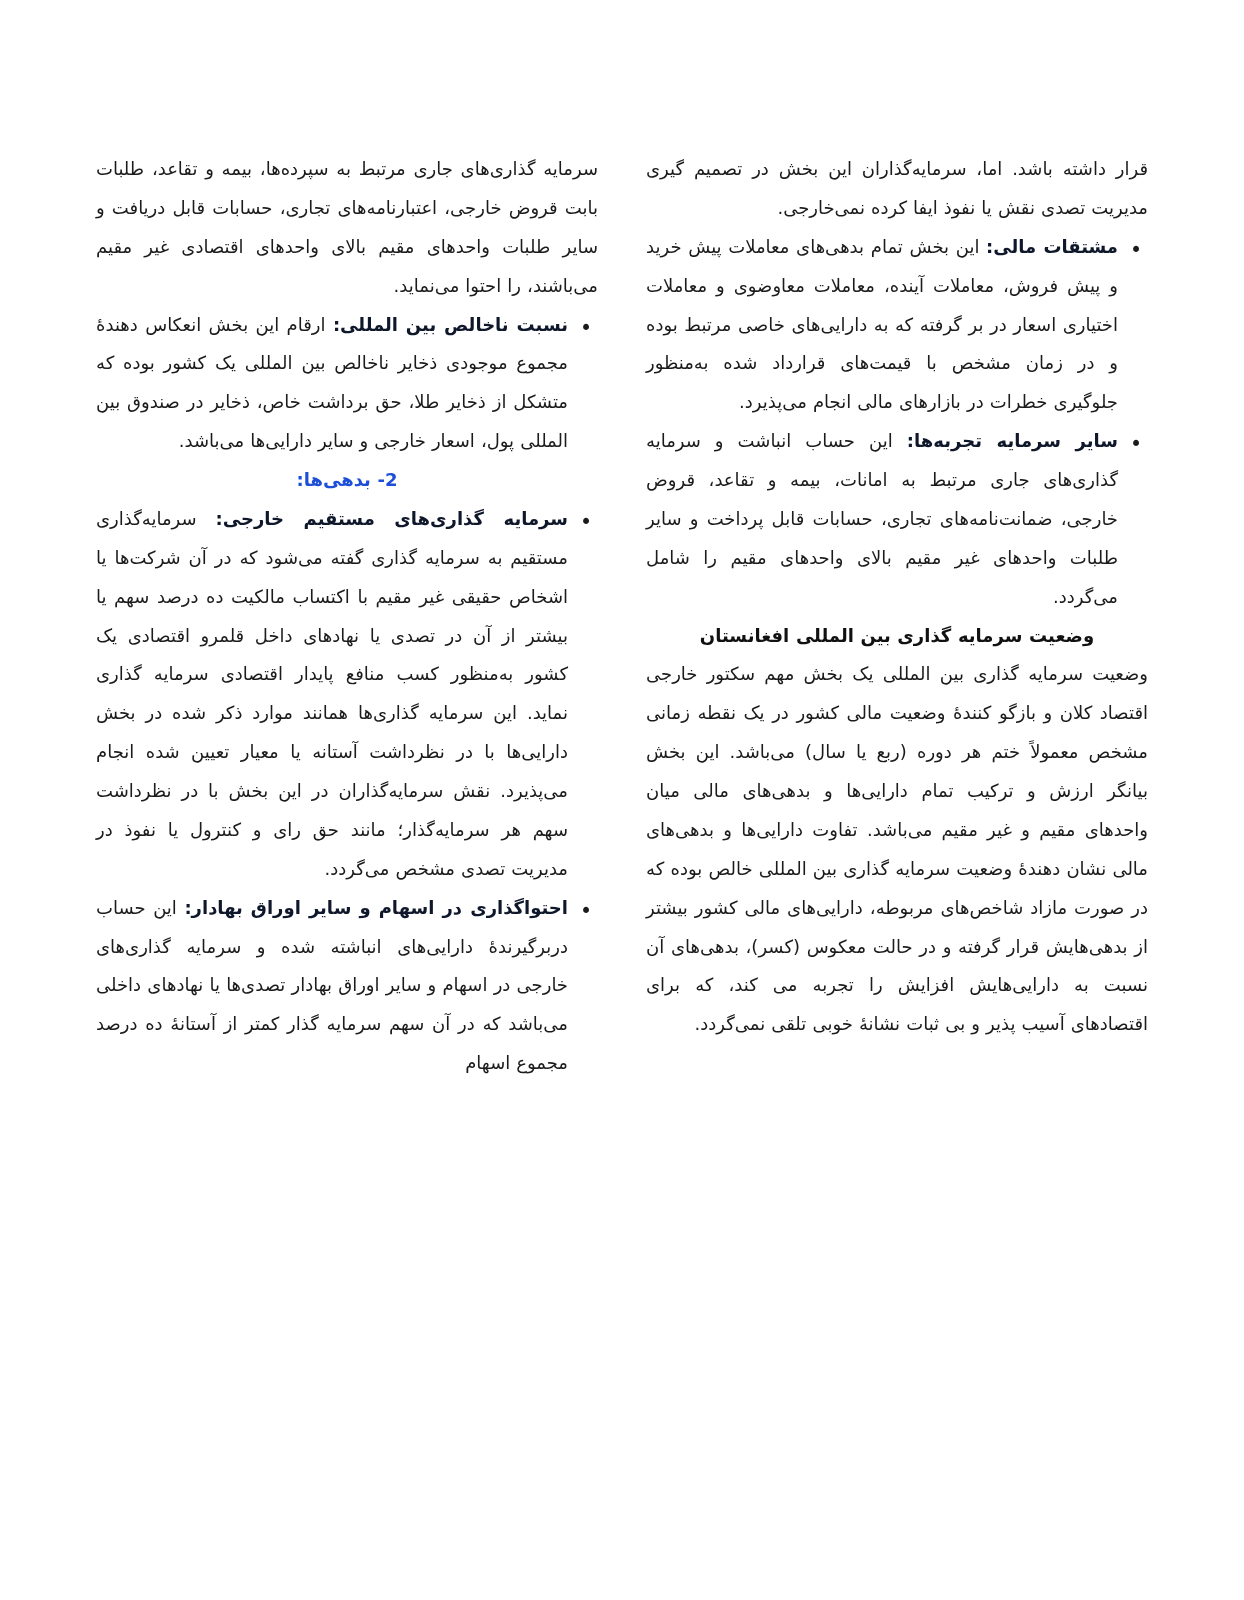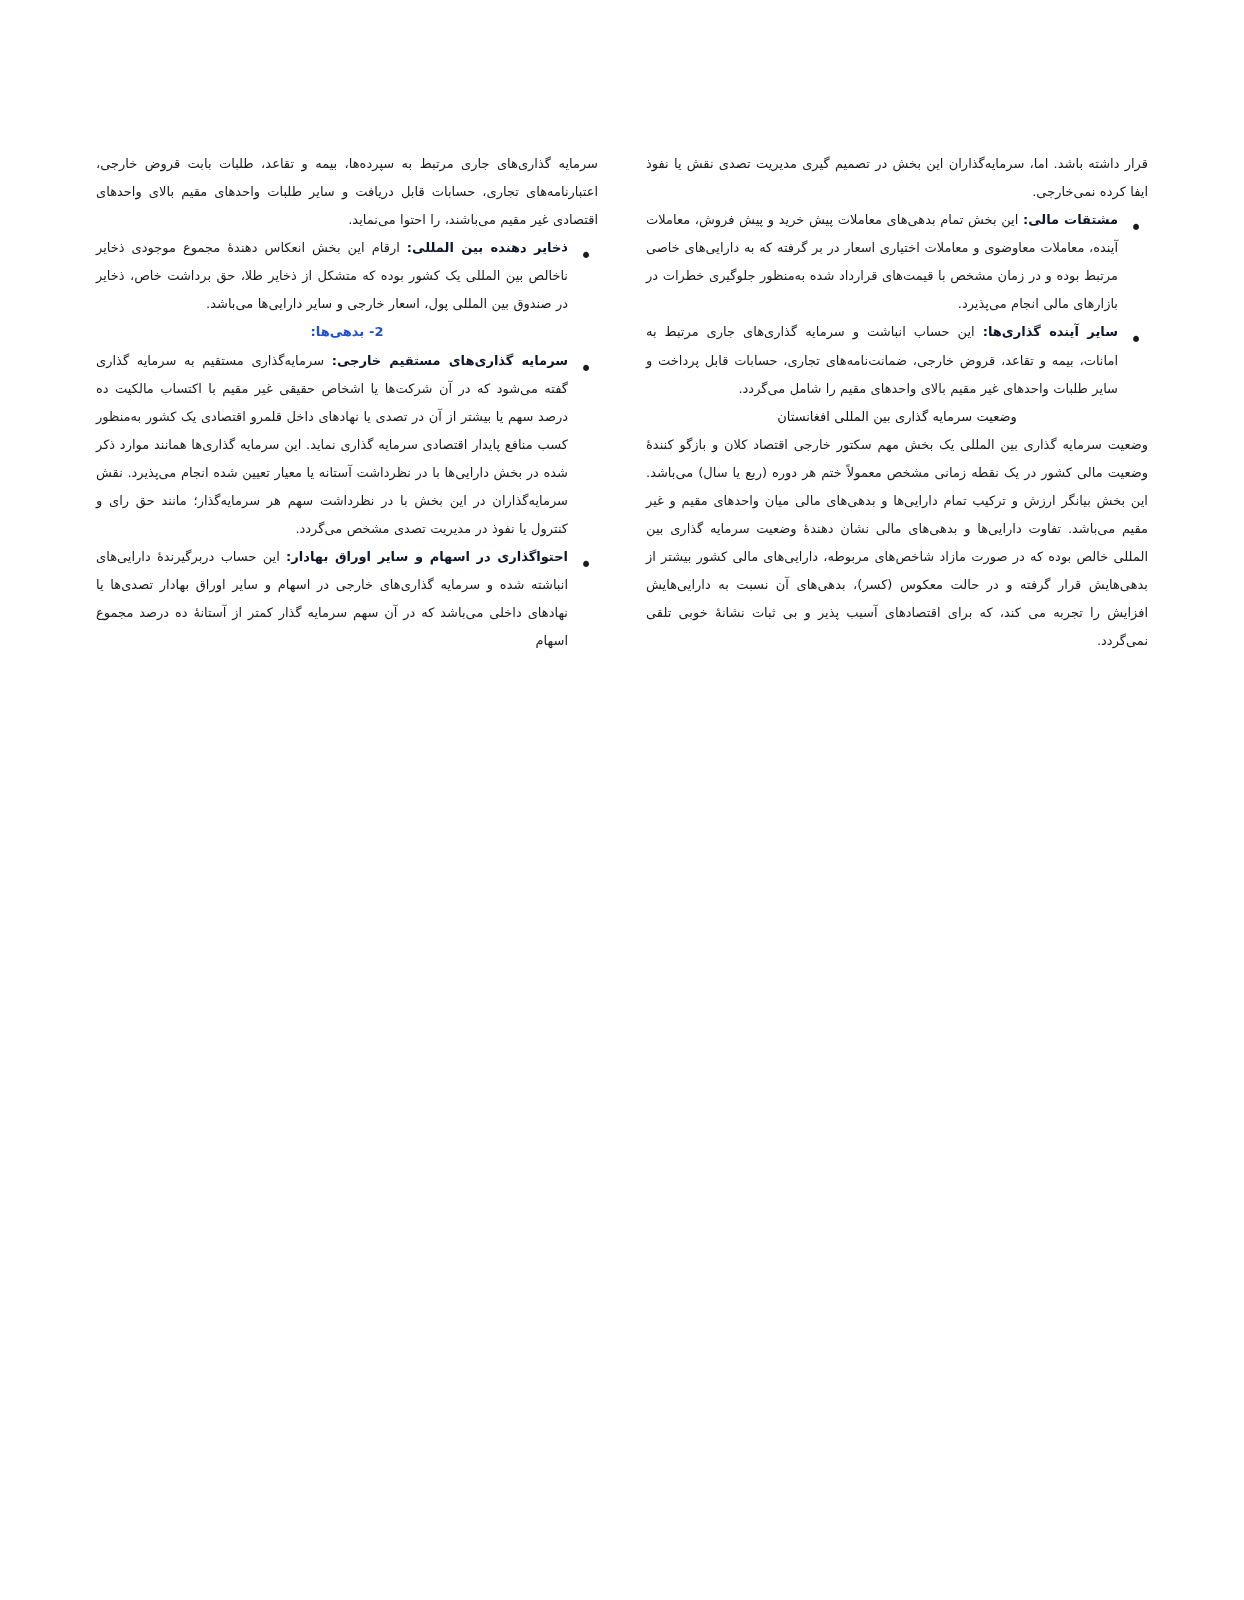--- a/index.html
+++ b/index.html
@@ -34,21 +34,21 @@
     flex: 1 1 0;
     min-width: 0;
     direction: rtl;
     text-align: justify;
     text-align-last: auto;
   }
   .para,
   .bullet-text,
   .section-heading,
   .num-heading {
-    font-size: 13px;
+    font-size: 18px;
     line-height: 2.16;
     color: #1b1b1b;
     margin: 0;
     direction: rtl;
     text-align: justify;
     letter-spacing: 0;
     word-spacing: 0.02em;
     hyphens: none;
   }
   .para {
@@ -67,21 +67,21 @@
     font-size: 20.5px;
     line-height: 2.16;
     color: #1b1b1b;
     user-select: none;
   }
   .lead {
     font-weight: bold;
     color: #0f172a;
   }
   .section-heading {
-    font-weight: normal;
+    font-weight: bold;
     text-align: center;
     color: #111111;
   }
   .num-heading {
     font-weight: bold;
     text-align: center;
     color: #1d4ed8;
   }
 </style>
 </head>
@@ -94,36 +94,36 @@
 
       <p class="para">قرار داشته باشد. اما، سرمایه‌گذاران این بخش در تصمیم گیری مدیریت تصدی نقش یا نفوذ ایفا کرده نمی‌خارجی.</p>
 
       <div class="bullet-item">
         <span class="bullet-marker">•</span>
         <p class="bullet-text"><span class="lead">مشتقات مالی:</span><span> این بخش تمام بدهی‌های معاملات پیش خرید و پیش فروش، معاملات آینده، معاملات معاوضوی و معاملات اختیاری اسعار در بر گرفته که به دارایی‌های خاصی مرتبط بوده و در زمان مشخص با قیمت‌های قرارداد شده به‌منظور جلوگیری خطرات در بازارهای مالی انجام می‌پذیرد.</span></p>
       </div>
 
       <div class="bullet-item">
         <span class="bullet-marker">•</span>
-        <p class="bullet-text"><span class="lead">سایر آینده گذاری‌ها:</span><span> این حساب انباشت و سرمایه گذاری‌های جاری مرتبط به امانات، بیمه و تقاعد، قروض خارجی، ضمانت‌نامه‌های تجاری، حسابات قابل پرداخت و سایر طلبات واحدهای غیر مقیم بالای واحدهای مقیم را شامل می‌گردد.</span></p>
+        <p class="bullet-text"><span class="lead">سایر سرمایه تجربه‌ها:</span><span> این حساب انباشت و سرمایه گذاری‌های جاری مرتبط به امانات، بیمه و تقاعد، قروض خارجی، ضمانت‌نامه‌های تجاری، حسابات قابل پرداخت و سایر طلبات واحدهای غیر مقیم بالای واحدهای مقیم را شامل می‌گردد.</span></p>
       </div>
 
       <p class="section-heading">وضعیت سرمایه گذاری بین المللی افغانستان</p>
 
       <p class="para">وضعیت سرمایه گذاری بین المللی یک بخش مهم سکتور خارجی اقتصاد کلان و بازگو کنندهٔ وضعیت مالی کشور در یک نقطه زمانی مشخص معمولاً ختم هر دوره (ربع یا سال) می‌باشد. این بخش بیانگر ارزش و ترکیب تمام دارایی‌ها و بدهی‌های مالی میان واحدهای مقیم و غیر مقیم می‌باشد. تفاوت دارایی‌ها و بدهی‌های مالی نشان دهندهٔ وضعیت سرمایه گذاری بین المللی خالص بوده که در صورت مازاد شاخص‌های مربوطه، دارایی‌های مالی کشور بیشتر از بدهی‌هایش قرار گرفته و در حالت معکوس (کسر)، بدهی‌های آن نسبت به دارایی‌هایش افزایش را تجربه می کند، که برای اقتصادهای آسیب پذیر و بی ثبات نشانهٔ خوبی تلقی نمی‌گردد.</p>
 
     </div>
 
     <div class="column">
 
       <p class="para">سرمایه گذاری‌های جاری مرتبط به سپرده‌ها، بیمه و تقاعد، طلبات بابت قروض خارجی، اعتبارنامه‌های تجاری، حسابات قابل دریافت و سایر طلبات واحدهای مقیم بالای واحدهای اقتصادی غیر مقیم می‌باشند، را احتوا می‌نماید.</p>
 
       <div class="bullet-item">
         <span class="bullet-marker">•</span>
-        <p class="bullet-text"><span class="lead">ذخایر دهنده بین المللی:</span><span> ارقام این بخش انعکاس دهندهٔ مجموع موجودی ذخایر ناخالص بین المللی یک کشور بوده که متشکل از ذخایر طلا، حق برداشت خاص، ذخایر در صندوق بین المللی پول، اسعار خارجی و سایر دارایی‌ها می‌باشد.</span></p>
+        <p class="bullet-text"><span class="lead">نسبت ناخالص بین المللی:</span><span> ارقام این بخش انعکاس دهندهٔ مجموع موجودی ذخایر ناخالص بین المللی یک کشور بوده که متشکل از ذخایر طلا، حق برداشت خاص، ذخایر در صندوق بین المللی پول، اسعار خارجی و سایر دارایی‌ها می‌باشد.</span></p>
       </div>
 
       <p class="num-heading">2- بدهی‌ها:</p>
 
       <div class="bullet-item">
         <span class="bullet-marker">•</span>
         <p class="bullet-text"><span class="lead">سرمایه گذاری‌های مستقیم خارجی:</span><span> سرمایه‌گذاری مستقیم به سرمایه گذاری گفته می‌شود که در آن شرکت‌ها یا اشخاص حقیقی غیر مقیم با اکتساب مالکیت ده درصد سهم یا بیشتر از آن در تصدی یا نهادهای داخل قلمرو اقتصادی یک کشور به‌منظور کسب منافع پایدار اقتصادی سرمایه گذاری نماید. این سرمایه گذاری‌ها همانند موارد ذکر شده در بخش دارایی‌ها با در نظرداشت آستانه یا معیار تعیین شده انجام می‌پذیرد. نقش سرمایه‌گذاران در این بخش با در نظرداشت سهم هر سرمایه‌گذار؛ مانند حق رای و کنترول یا نفوذ در مدیریت تصدی مشخص می‌گردد.</span></p>
       </div>
 
       <div class="bullet-item">

